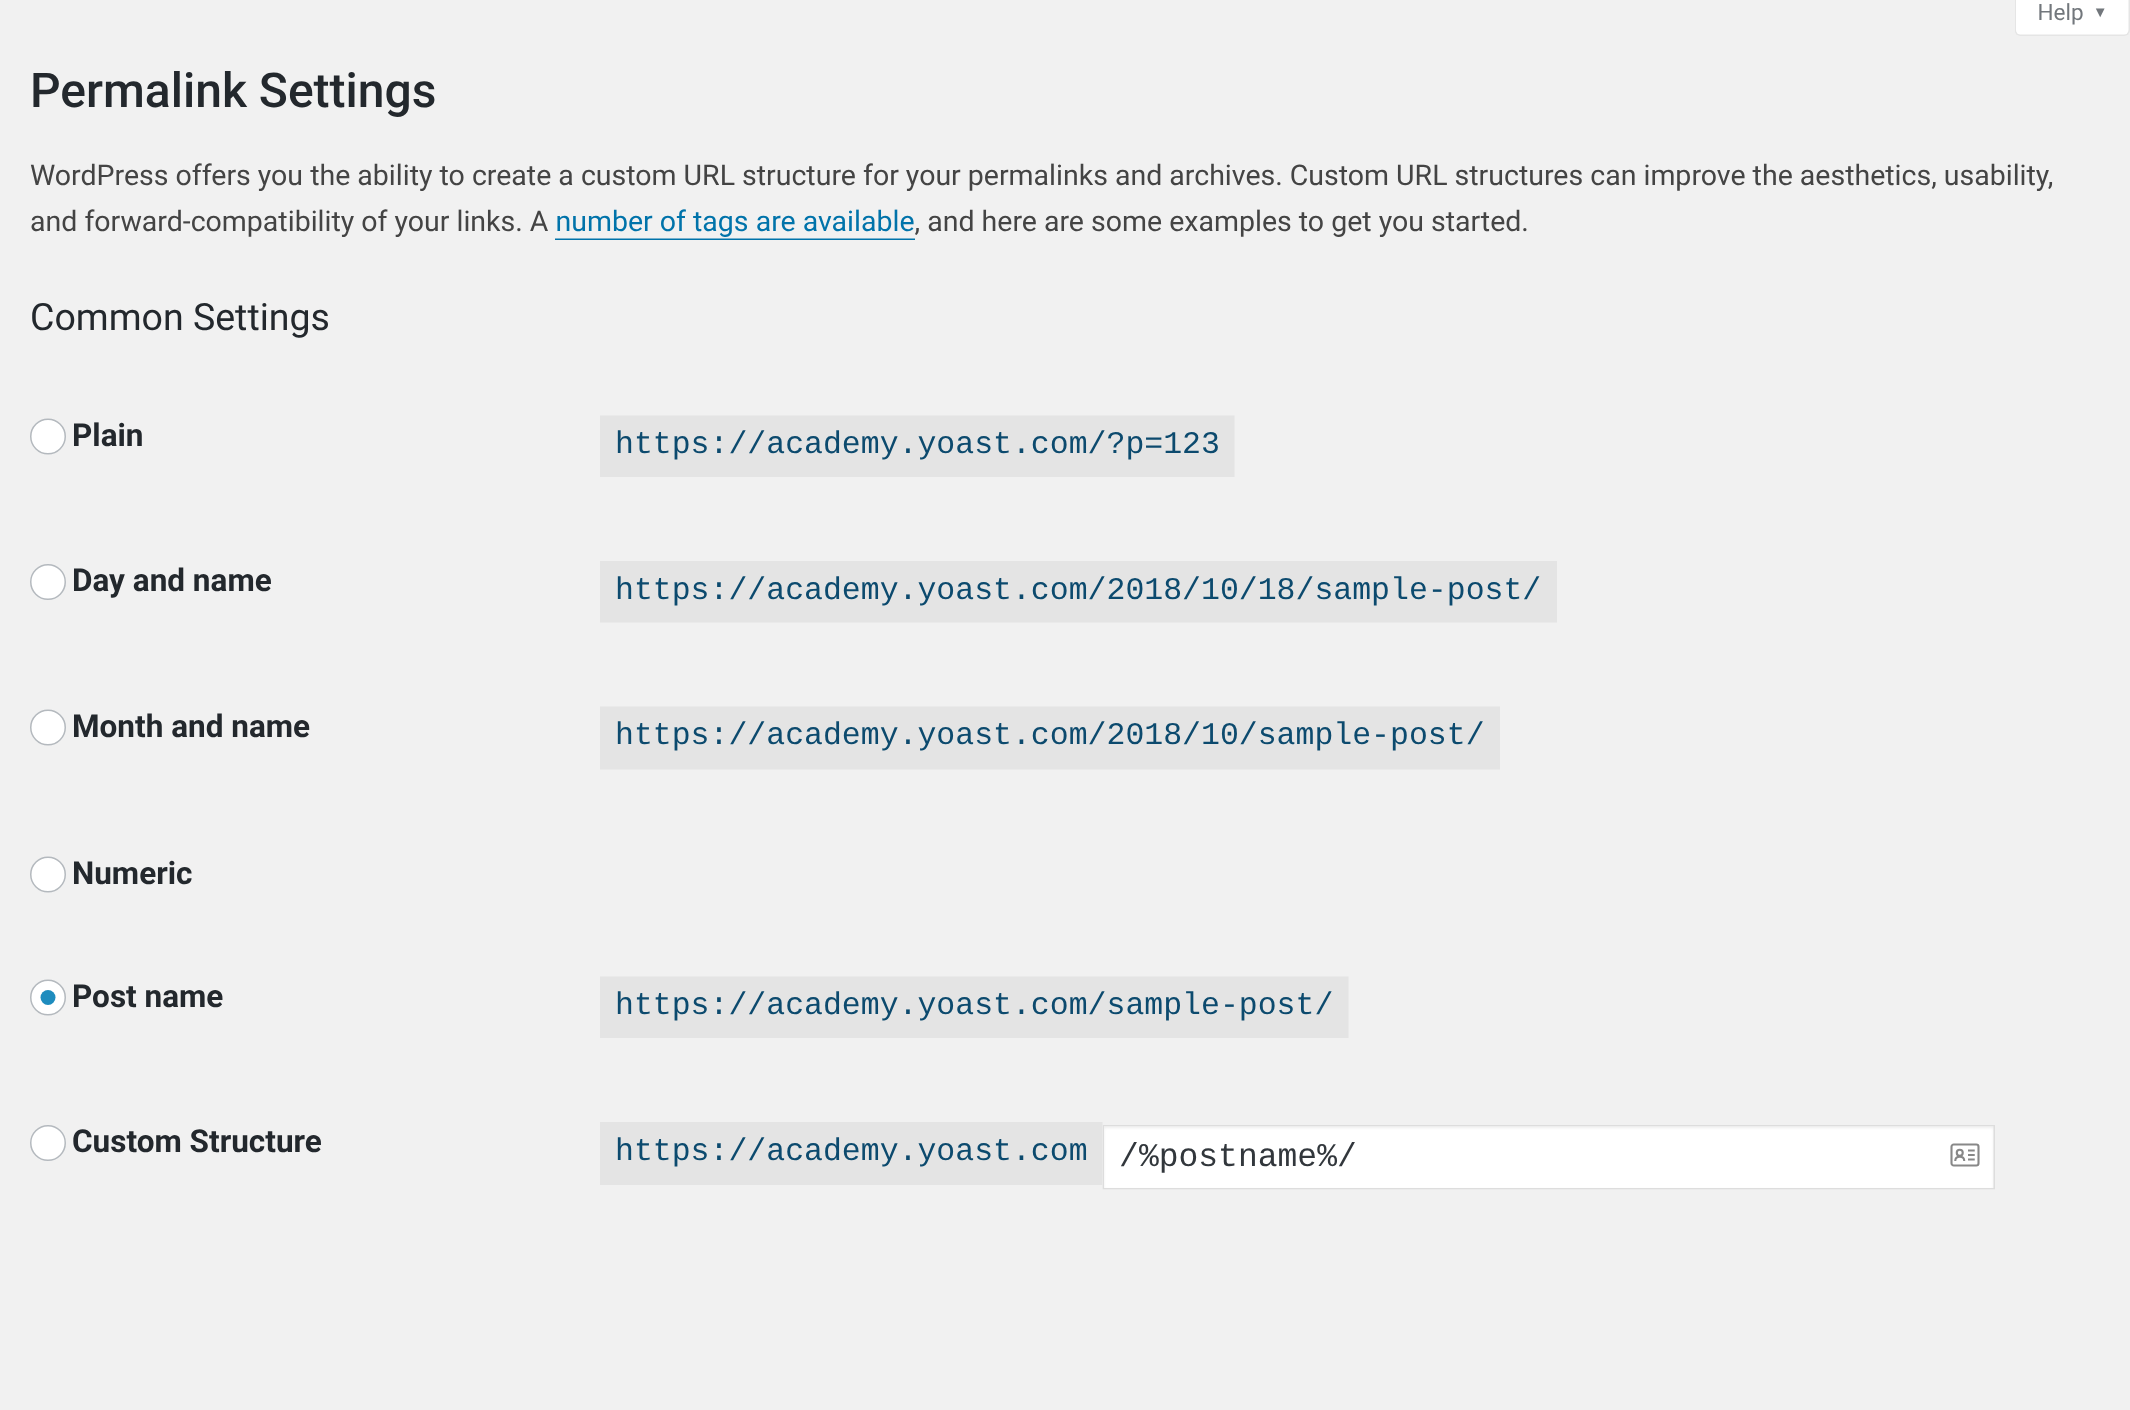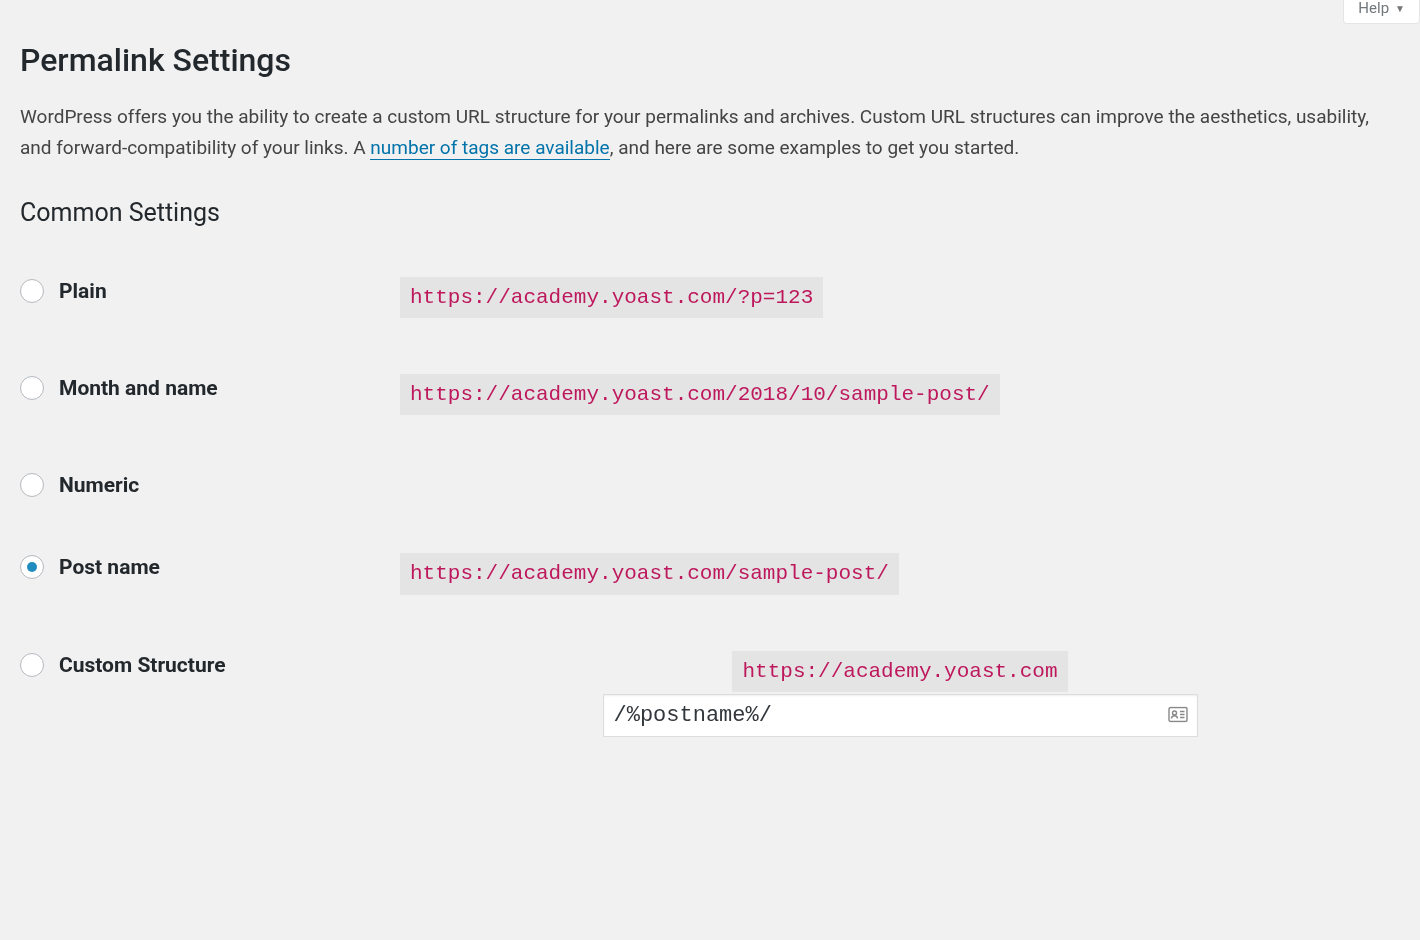--- a/index.html
+++ b/index.html
@@ -67,21 +67,21 @@
     }
     .form-row {
       display: flex;
       align-items: flex-start;
       padding: 28px 0;
     }
     .form-row .label-cell {
       width: 380px;
       display: flex;
       align-items: center;
-      gap: 15px;
+      gap: 4px;
       padding-top: 2px;
     }
     .radio {
       appearance: none;
       -webkit-appearance: none;
       width: 24px;
       height: 24px;
       border: 1.5px solid #b4b9be;
       border-radius: 50%;
       background: #fff;
@@ -106,29 +106,29 @@
       color: #23282d;
       cursor: pointer;
     }
     .value-cell {
       flex: 1;
     }
     code.url-example {
       font-family: Menlo, Monaco, Consolas, "Courier New", monospace;
       font-size: 21px;
       background: #e4e4e4;
-      color: #be185d;
+      color: #0c4a6e;
       padding: 6px 10px;
       display: inline-block;
       line-height: 1.4;
     }
     .custom-structure-block {
       display: flex;
-      flex-direction: column;
-      align-items: center;
+      flex-direction: row;
+      align-items: flex-start;
     }
     .custom-input-wrapper {
       position: relative;
       width: 595px;
       margin-top: 2px;
     }
     input.custom-input {
       font-family: Menlo, Monaco, Consolas, "Courier New", monospace;
       font-size: 22px;
       padding: 8px 44px 8px 10px;
@@ -170,20 +170,29 @@
   <div class="form-row">
     <div class="label-cell">
       <input type="radio" name="permalink" class="radio" id="r-plain" style="">
       <label for="r-plain" class="option-label">Plain</label>
     </div>
     <div class="value-cell">
       <code class="url-example">https://academy.yoast.com/?p=123</code>
     </div>
   </div>
 
+  <div class="form-row">
+    <div class="label-cell">
+      <input type="radio" name="permalink" class="radio" id="r-day" style="">
+      <label for="r-day" class="option-label">Day and name</label>
+    </div>
+    <div class="value-cell">
+      <code class="url-example">https://academy.yoast.com/2018/10/18/sample-post/</code>
+    </div>
+  </div>
 
   <div class="form-row">
     <div class="label-cell">
       <input type="radio" name="permalink" class="radio" id="r-month" style="">
       <label for="r-month" class="option-label">Month and name</label>
     </div>
     <div class="value-cell">
       <code class="url-example">https://academy.yoast.com/2018/10/sample-post/</code>
     </div>
   </div>

